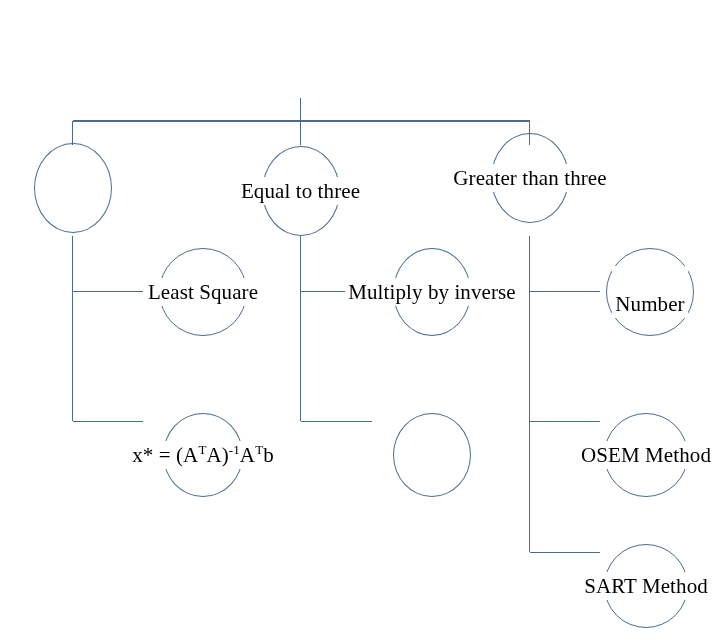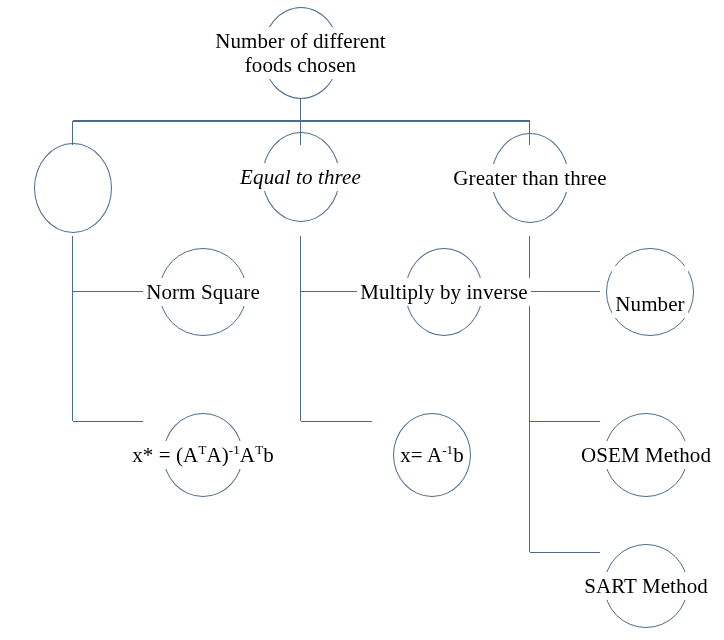--- a/index.html
+++ b/index.html
@@ -86,66 +86,56 @@
       <path d="M 300.5 291.5 L 372 291.5"></path>
       <path d="M 300.5 421.5 L 372 421.5"></path>
 
       <path d="M 529.5 236 L 529.5 552"></path>
       <path d="M 529.5 291.5 L 600 291.5"></path>
       <path d="M 529.5 421.5 L 600 421.5"></path>
       <path d="M 529.5 552.5 L 600 552.5"></path>
     </g>
   </svg>
 
-  <div class="node" style="left:180px; top:3px; width:241px; height:100px;">
-    <div class="node-ellipse" style="width:78px; height:92px;"></div>
-    <div class="node-label two-line">
-      <span>Number of different</span><br>
-      <span>foods chosen</span>
-    </div>
-  </div>
 
   <div class="node" style="left:-10px; top:142px; width:165px; height:92px;">
     <div class="node-ellipse" style="width:78px; height:90px;"></div>
   </div>
 
-  <div class="node" style="left:222px; top:131px; width:157px; height:92px;font-style:italic;">
+  <div class="node" style="left:222px; top:145px; width:157px; height:92px;">
     <div class="node-ellipse" style="width:78px; height:90px;"></div>
     <div class="node-label">Equal to three</div>
   </div>
 
   <div class="node" style="left:440px; top:132px; width:180px; height:92px;">
     <div class="node-ellipse" style="width:78px; height:90px;"></div>
     <div class="node-label">Greater than three</div>
   </div>
 
   <div class="node" style="left:113px; top:246px; width:180px; height:92px;">
     <div class="node-ellipse" style="width:88px; height:88px;"></div>
     <div class="node-label two-line">
-      <span>Norm Square</span><br>
+      <span>Least Square</span><br>
     </div>
   </div>
 
   <div class="node" style="left:113px; top:412px; width:180px; height:86px;">
     <div class="node-ellipse" style="width:80px; height:84px;"></div>
     <div class="node-label">
       x* = (A<sup>T</sup>A)<sup>-1</sup>A<sup>T</sup>b
     </div>
   </div>
 
-  <div class="node" style="left:349px; top:246px; width:190px; height:92px;">
+  <div class="node" style="left:337px; top:246px; width:190px; height:92px;">
     <div class="node-ellipse" style="width:78px; height:88px;"></div>
     <div class="node-label">Multiply by inverse</div>
   </div>
 
   <div class="node" style="left:352px; top:412px; width:160px; height:86px;">
     <div class="node-ellipse" style="width:78px; height:84px;"></div>
-    <div class="node-label">
-      x= A<sup>-1</sup>b
-    </div>
   </div>
 
   <div class="node" style="left:570px; top:246px; width:160px; height:92px;">
     <div class="node-ellipse" style="width:88px; height:88px;"></div>
     <div class="node-label two-line">
       <br>
       <span>Number</span>
     </div>
   </div>
 

